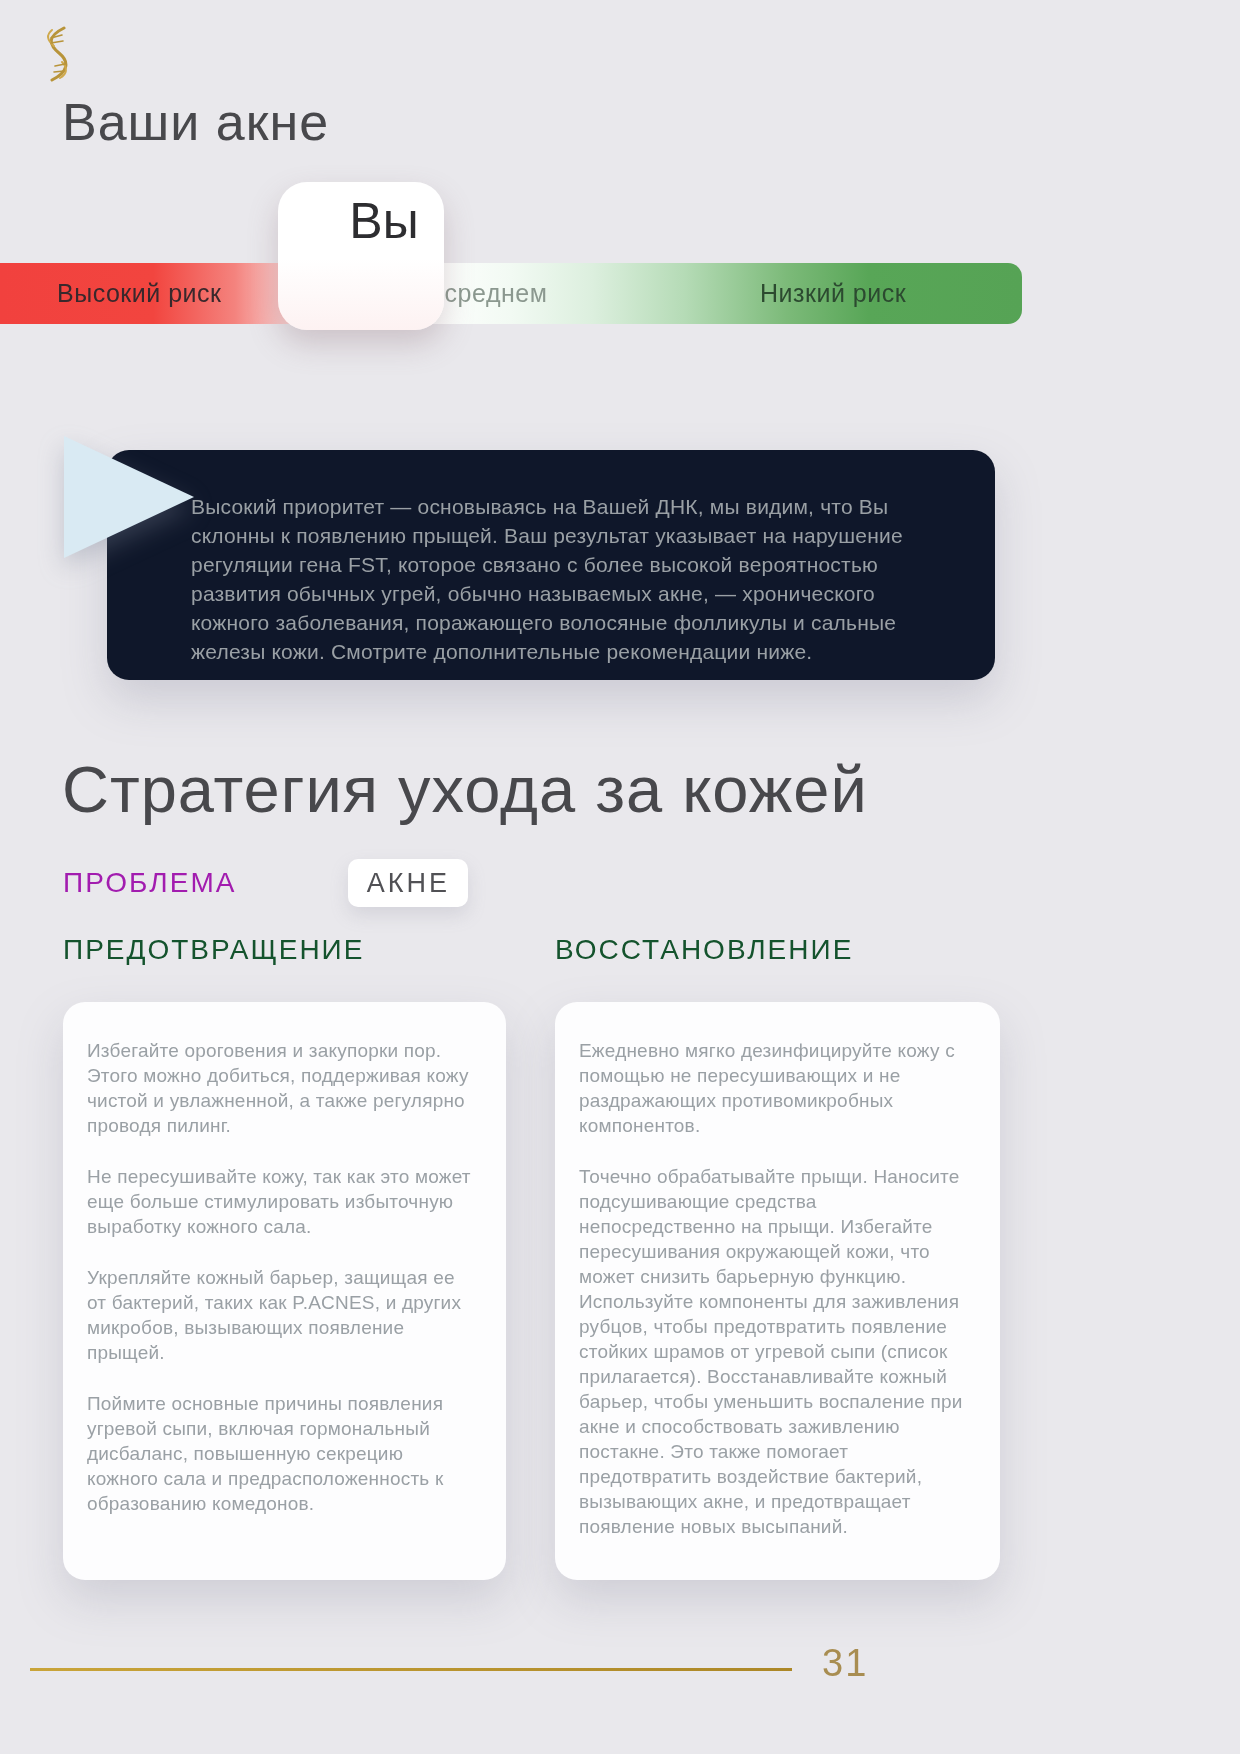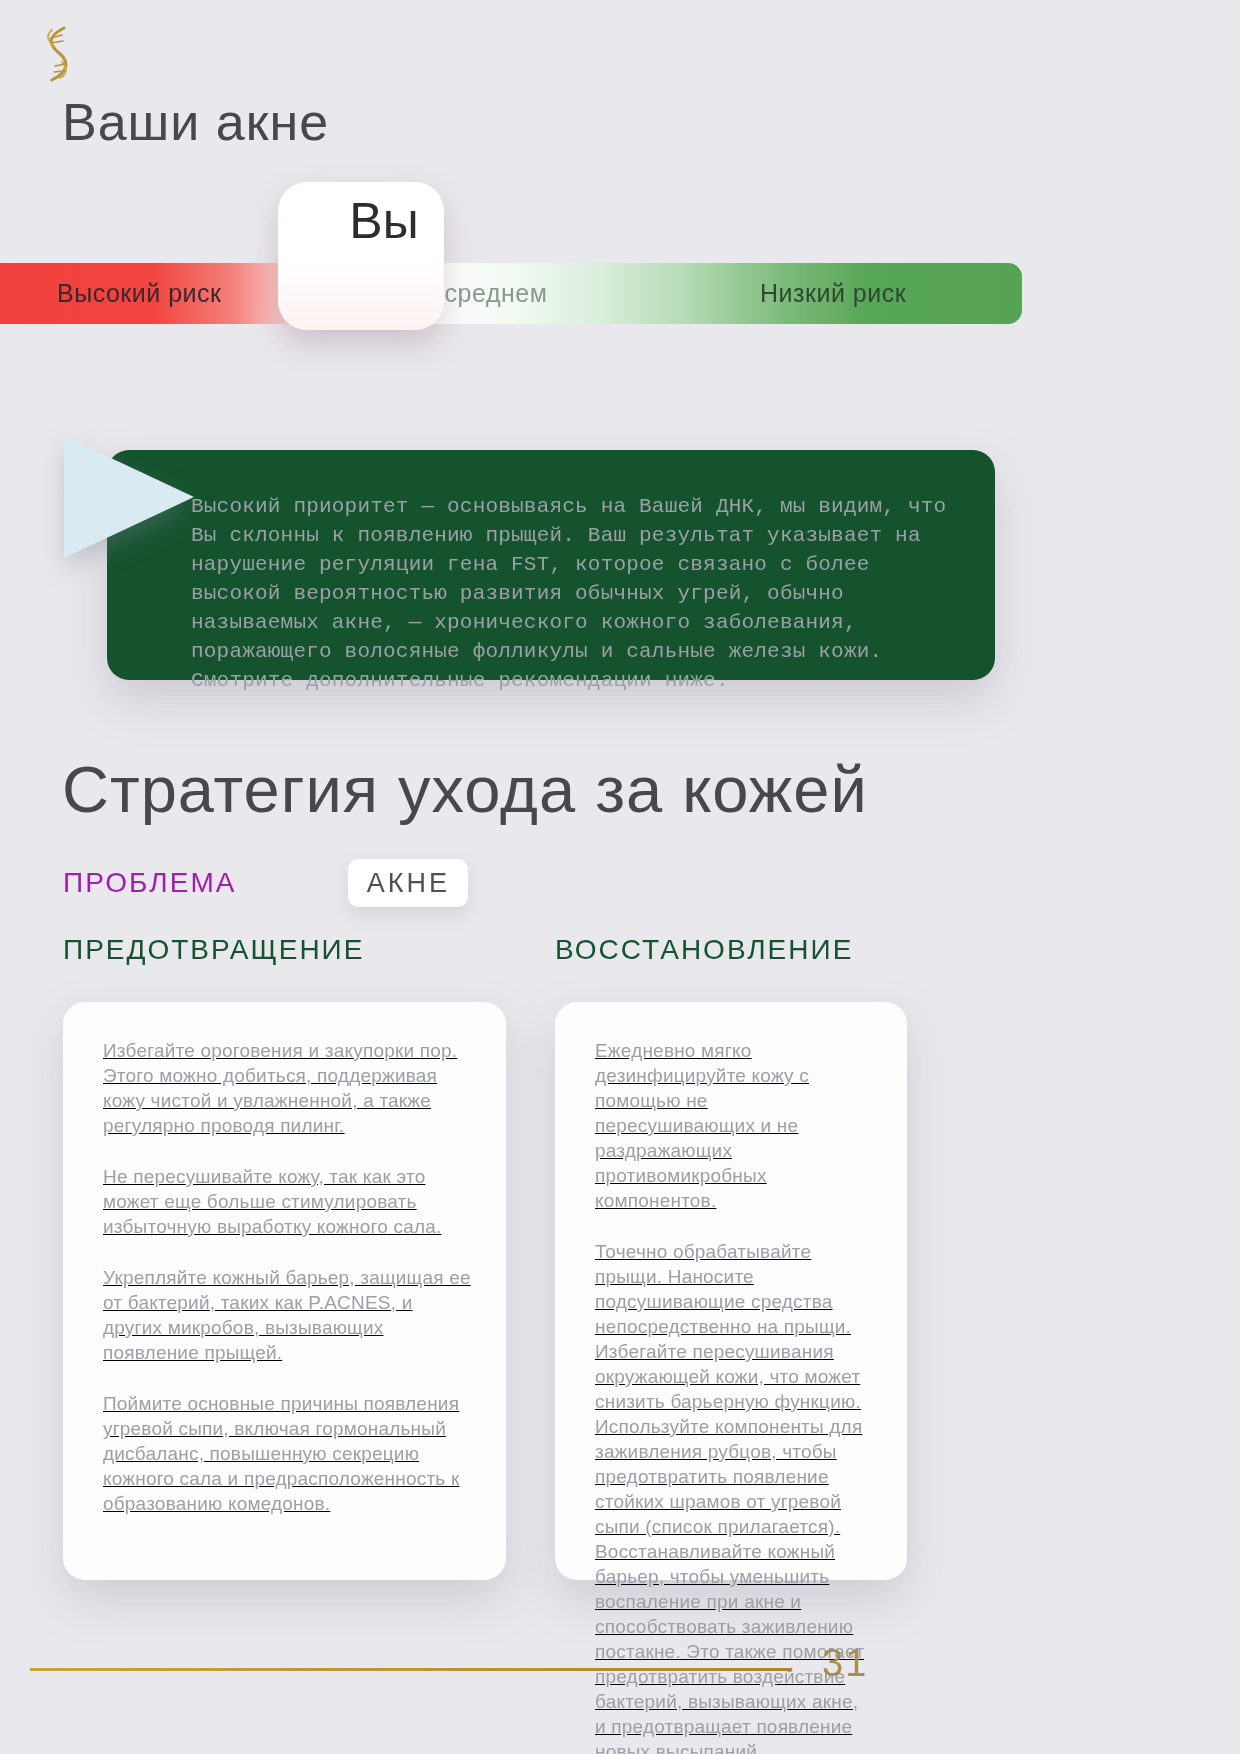--- a/index.html
+++ b/index.html
@@ -44,26 +44,25 @@
     padding-left:46px;
   }
   .you-card .you-label{
     margin-top:10px;display:inline-block;
     font-size:50px;font-weight:200;color:#2d2d30;
   }
 
   
   .summary-card{
     left:107px;top:450px;width:888px;height:230px;
-    background:#14532d;border-radius:22px;
+    background:#0f172a;border-radius:22px;
     box-shadow:0 20px 45px rgba(130,130,150,.28);
     box-sizing:border-box;
     padding:42px 46px 36px 84px;
     z-index:1;
-    font-family:Liberation Mono, monospace;
   }
   .summary-card p{
     margin:0;font-size:21px;line-height:29px;color:#9aa0a5;font-weight:400;
     letter-spacing:0.2px;
   }
   .pointer-triangle{
     left:64px;top:436px;width:0;height:0;
     border-top:61px solid transparent;
     border-bottom:61px solid transparent;
     border-left:130px solid #d9eaf3;
@@ -91,25 +90,24 @@
     top:934px;font-size:28px;font-weight:300;color:#14532d;letter-spacing:2px;
   }
   .col-heading.left{left:63px;}
   .col-heading.right{left:555px;}
 
   .advice-card{
     top:1002px;height:578px;
     background:#fdfdfe;border-radius:22px;
     box-shadow:0 20px 45px rgba(130,130,150,.25);
     box-sizing:border-box;
-    padding:36px 34px 30px 40px;
-    text-decoration:underline;
+    padding:36px 34px 30px 24px;
   }
   .advice-card.left{left:63px;width:443px;}
-  .advice-card.right{left:555px;width:352px;}
+  .advice-card.right{left:555px;width:445px;}
   .advice-card p{
     margin:0 0 26px 0;
     font-size:19px;line-height:25px;color:#9aa0a5;font-weight:400;
     letter-spacing:0.2px;
   }
   .advice-card p:last-child{margin-bottom:0;}
 
   
   .footer-line{
     left:30px;top:1668px;width:762px;height:3px;

